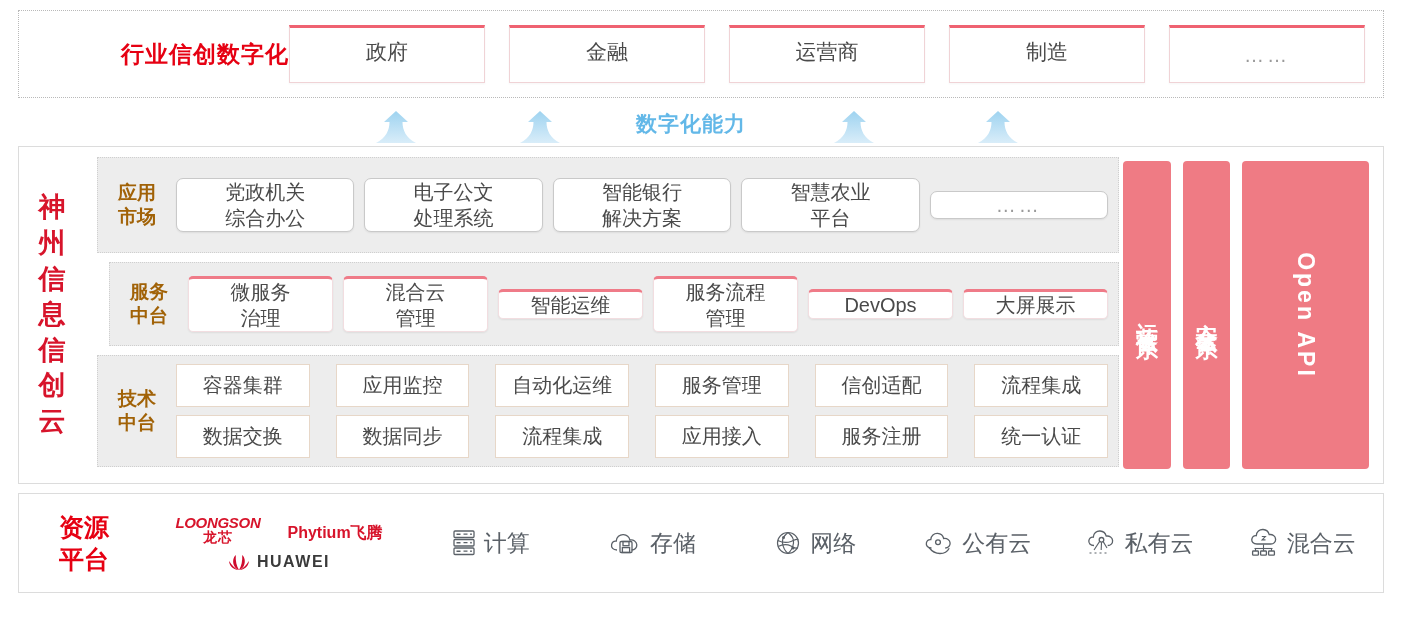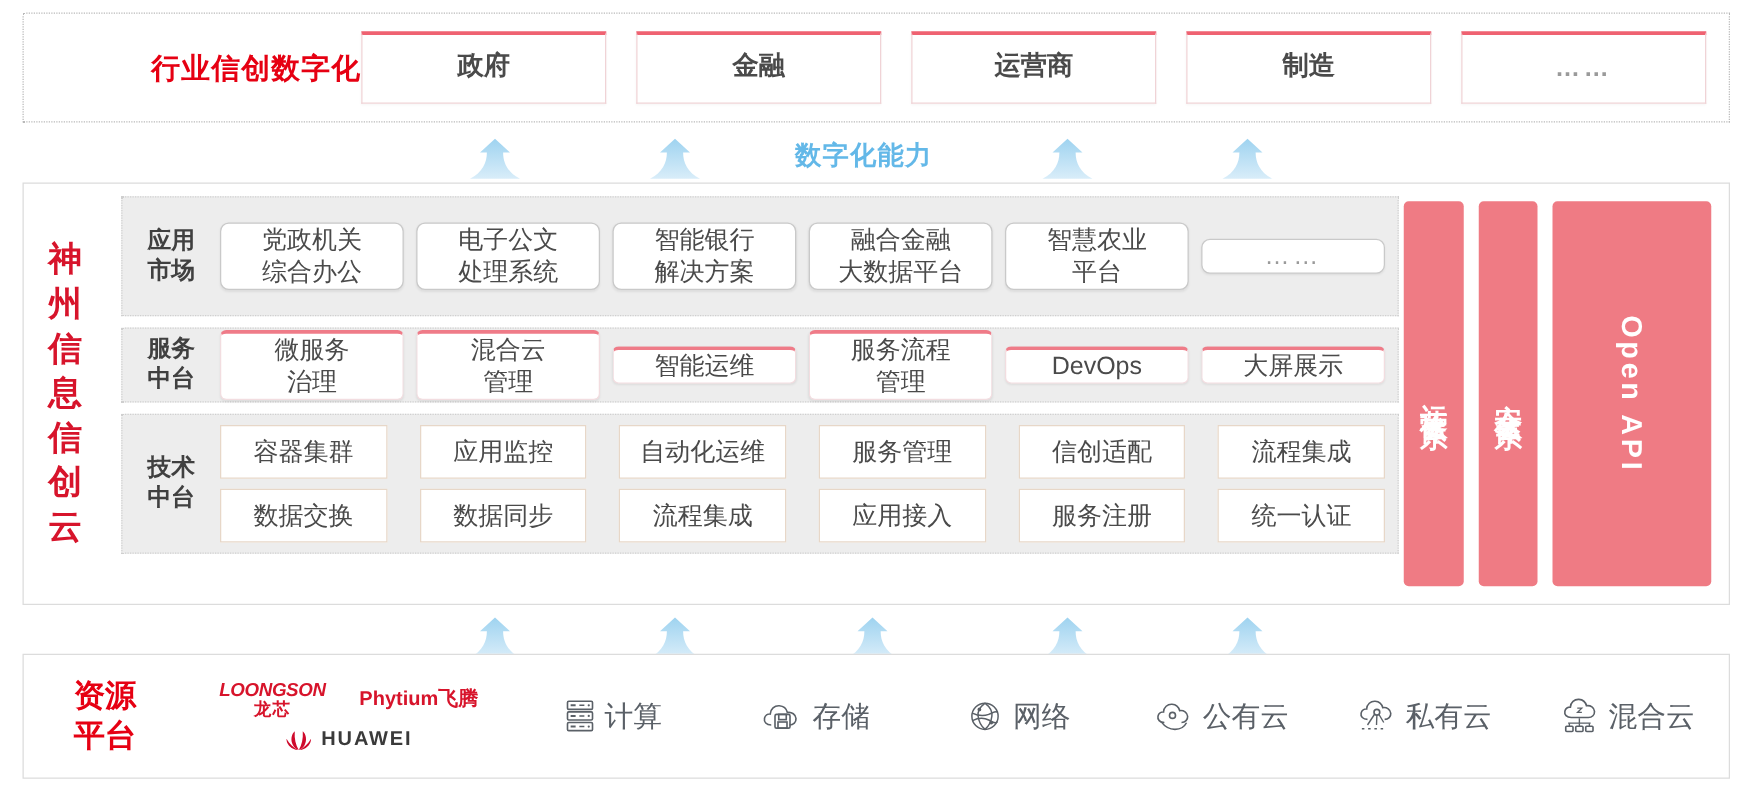--- a/index.html
+++ b/index.html
@@ -16,21 +16,21 @@
     position: absolute; left: 18px; top: 10px;
     width: 1366px; height: 88px;
     border: 1px dotted #b9b9b9;
     display: flex; align-items: center;
   }
   .industry-title {
     width: 270px; text-align: right;
     color: #e60012; font-weight: bold; font-size: 23px;
     letter-spacing: 1px;
   }
-  .industry-cards { display: flex; flex: 1; gap: 24px; padding-right: 18px; font-weight: bold; }
+  .industry-cards { display: flex; flex: 1; gap: 24px; padding-right: 18px; }
   .industry-card {
     flex: 1; height: 58px;
     background: #ffffff;
     border: 1px solid #f0d3d6;
     border-top: 3px solid #ef6271;
     display: flex; align-items: flex-start; justify-content: center;
     padding-top: 10px;
     font-size: 21px; color: #4a4a4a;
     box-shadow: 0 1px 2px rgba(0,0,0,0.04);
   }
@@ -73,26 +73,26 @@
     padding: 10px 0 10px 12px; gap: 9px;
   }
   .tier {
     display: flex; align-items: center;
     background: #ededed;
     border: 1px dotted #cfcfcf;
     padding: 8px 10px;
     gap: 10px;
   }
   .tier.apps { height: 96px; }
-  .tier.services { height: 60px; }
+  .tier.services { height: 84px; margin-left: 12px; }
   .tier.tech { height: 112px; }
 
   .tier-label {
     width: 58px; flex: none; text-align: center;
-    font-weight: bold; font-size: 19px; color: #404040;
+    font-weight: bold; font-size: 19px; color: #a16207;
     line-height: 1.25;
   }
   .tier-cards { display: flex; flex: 1; gap: 10px; height: 100%; align-items: center; }
 
   .app-card {
     flex: 1; background: #ffffff;
     border: 1px solid #c9c9c9; border-radius: 7px;
     display: flex; align-items: center; justify-content: center;
     text-align: center; font-size: 20px; color: #4a4a4a;
     line-height: 1.3;
@@ -134,35 +134,35 @@
     writing-mode: vertical-rl; text-orientation: upright;
     font-size: 22px; letter-spacing: 5px; line-height: 1.1;
   }
   .pillar .vert-lat {
     transform: rotate(90deg); white-space: nowrap;
     font-size: 23px; letter-spacing: 3px;
   }
 
   
   .resource-box {
-    position: absolute; left: 18px; top: 523px;
+    position: absolute; left: 18px; top: 493px;
     width: 1366px; height: 100px;
     border: 1px solid #dcdcdc;
     background: #ffffff;
     display: flex; align-items: center;
   }
   .resource-title {
     width: 130px; flex: none; text-align: center;
     color: #e60012; font-weight: bold; font-size: 25px; line-height: 1.3;
   }
   .vendor-logos {
     width: 260px; flex: none;
     display: flex; flex-direction: column; align-items: center; gap: 9px;
   }
-  .vendor-row { display: flex; align-items: center; gap: 27px; }
+  .vendor-row { display: flex; align-items: flex-end; gap: 27px; }
   .logo-loongson { text-align: center; line-height: 1; }
   .logo-loongson .lat {
     font-style: italic; font-weight: bold; font-size: 15px;
     color: #d7142b; letter-spacing: -0.3px;
   }
   .logo-loongson .cjk {
     font-weight: bold; font-size: 14px; color: #d7142b; letter-spacing: 1px;
   }
   .logo-phytium {
     font-weight: bold; font-size: 16px; color: #d7142b; white-space: nowrap;
@@ -256,26 +256,20 @@
           <div class="app-card">
             <div>
                 <div>电子公文</div>
                 <div>处理系统</div>
               </div>
           </div>
           <div class="app-card">
             <div>
                 <div>智能银行</div>
                 <div>解决方案</div>
-              </div>
-          </div>
-          <div class="app-card">
-            <div>
-                <div>融合金融</div>
-                <div>大数据平台</div>
               </div>
           </div>
           <div class="app-card">
             <div>
                 <div>智慧农业</div>
                 <div>平台</div>
               </div>
           </div>
           <div class="app-card is-ellipsis">……</div>
         </div>

